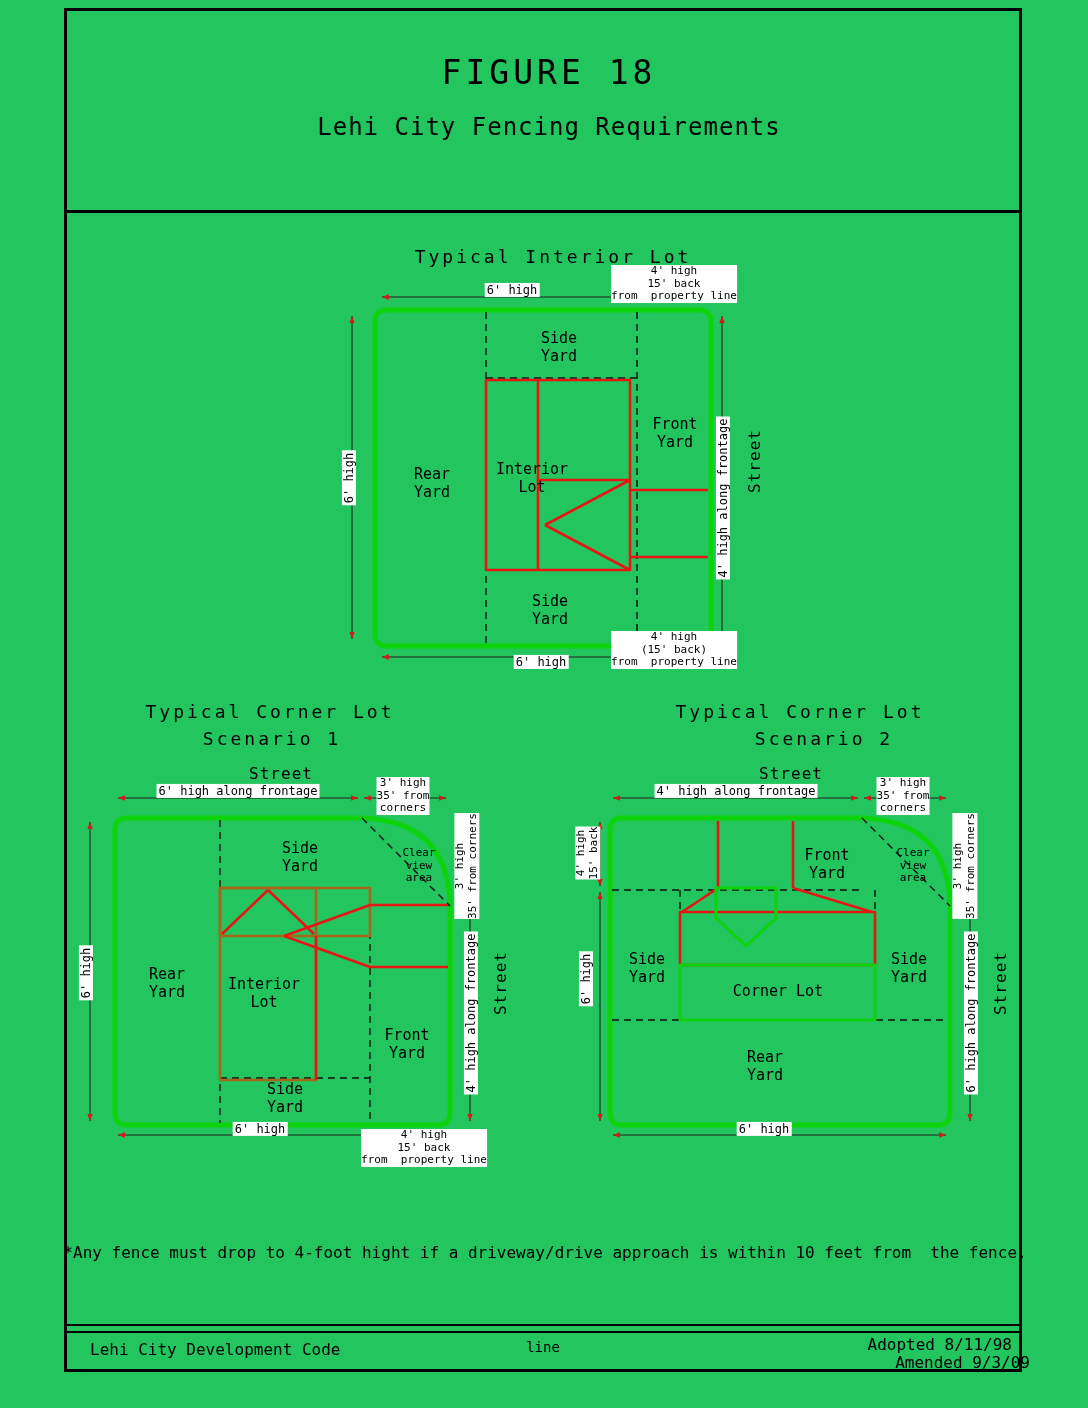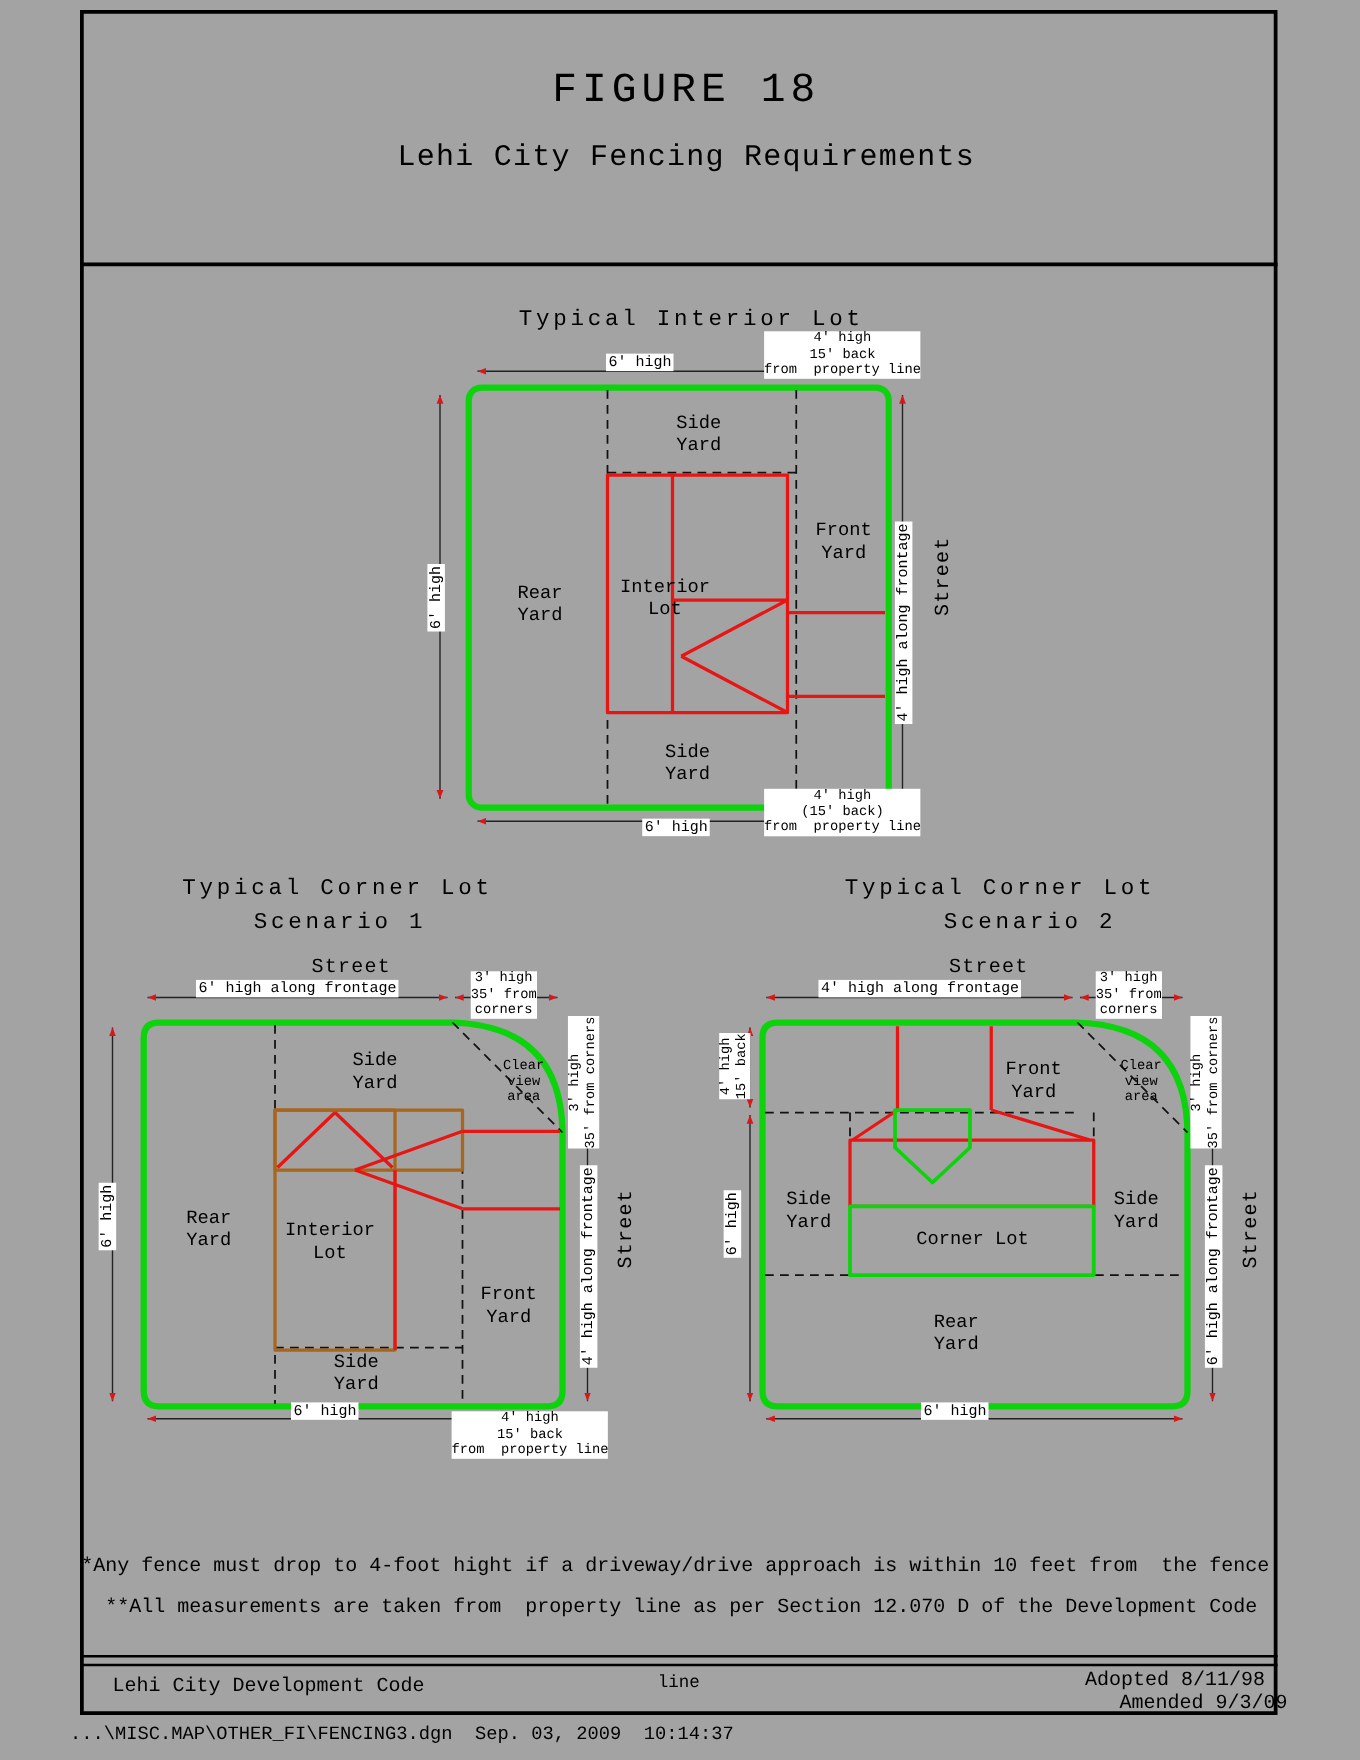--- a/index.html
+++ b/index.html
@@ -1,18 +1,18 @@
 <!DOCTYPE html>
 <html><head>
 <meta charset="utf-8">
 <style>
   * { margin:0; padding:0; box-sizing:border-box; }
   html,body { background:#fff; }
   body { font-family:"DejaVu Sans Mono","Liberation Mono",monospace; color:#000; }
-  .page { position:relative; width:1088px; height:1408px; background:#a3a3a3; overflow:hidden;font-family:Liberation Mono, monospace; }
+  .page { position:relative; width:1088px; height:1408px; background:#22c55e; overflow:hidden; }
   .border { position:absolute; left:64px; top:8px; width:958px; height:1364px; border:3px solid #000; }
   .hline { position:absolute; background:#000; }
   svg.canvas { position:absolute; left:0; top:0; }
 
   .lbl { position:absolute; transform:translate(-50%,-50%); white-space:pre; text-align:center;
          font-size:15px; line-height:1.18; }
   .rot  { transform:translate(-50%,-50%) rotate(-90deg); }
   .dim  { font-size:12px; background:#fff; padding:0 2px; }
   .xs   { font-size:11px; line-height:1.15; background:#fff; }
   .xsn  { font-size:11px; line-height:1.15; }
@@ -203,22 +203,20 @@
 corners</div>
   <div class="lbl xs rot" style="left:588px; top:853px;">4' high
 15' back</div>
   <div class="lbl dim rot" style="left:586px; top:979px;">6' high</div>
   <div class="lbl xs rot" style="left:965px; top:866px;">3' high
 35' from corners</div>
   <div class="lbl dim rot" style="left:971px; top:1013px;">6' high along frontage</div>
   <div class="lbl dim" style="left:764px; top:1129px;">6' high</div>
 
   <div class="lbl note" style="left:545px; top:1253px;">*Any fence must drop to 4-foot hight if a driveway/drive approach is within 10 feet from  the fence.</div>
-  <div class="lbl note" style="left:545px; top:1286px;">**All measurements are taken from  property line as per Section 12.070 D of the Development Code</div>
 
   <div class="absL f16" style="left:90px; top:1340px;">Lehi City Development Code</div>
   <div class="lbl f14" style="left:543px; top:1347px;">line</div>
   <div class="absR f16" style="right:76px; top:1335px;">Adopted 8/11/98</div>
   <div class="absR f16" style="right:58px; top:1353px;">Amended 9/3/09</div>
 
-  <div class="absL f15" style="left:56px; top:1379px;">...\MISC.MAP\OTHER_FI\FENCING3.dgn  Sep. 03, 2009  10:14:37</div>
 
 </div>
 
 </body></html>

